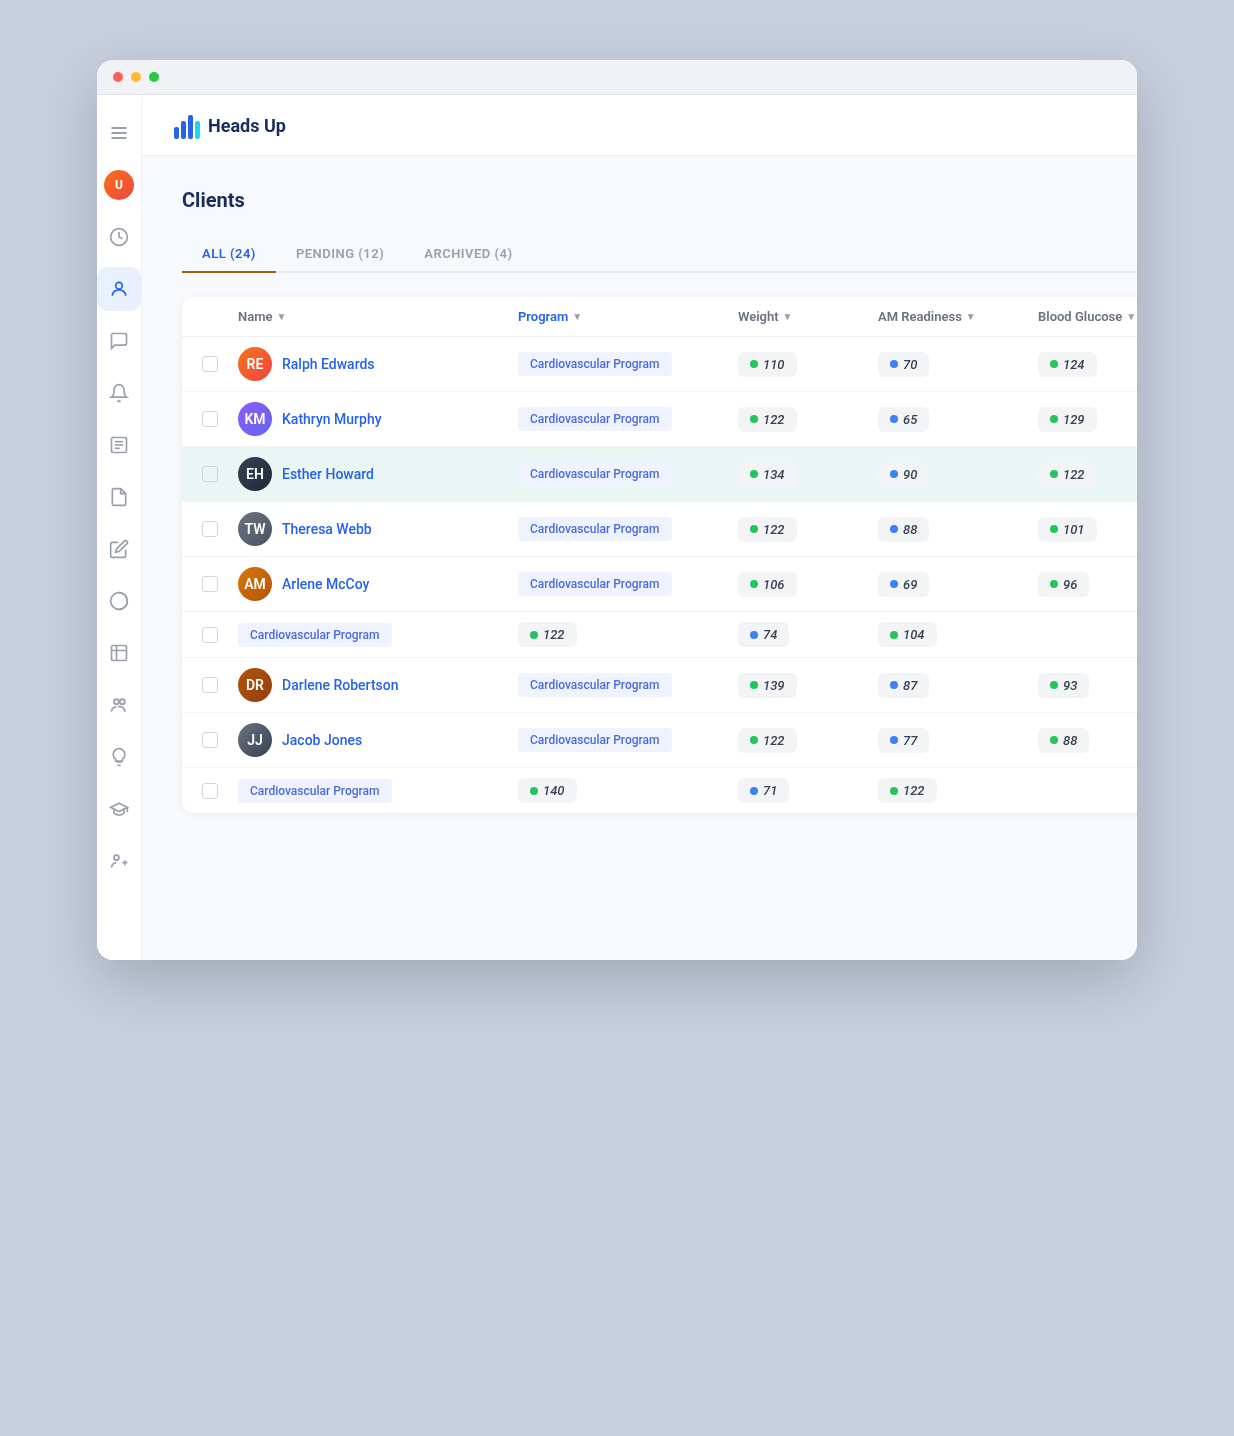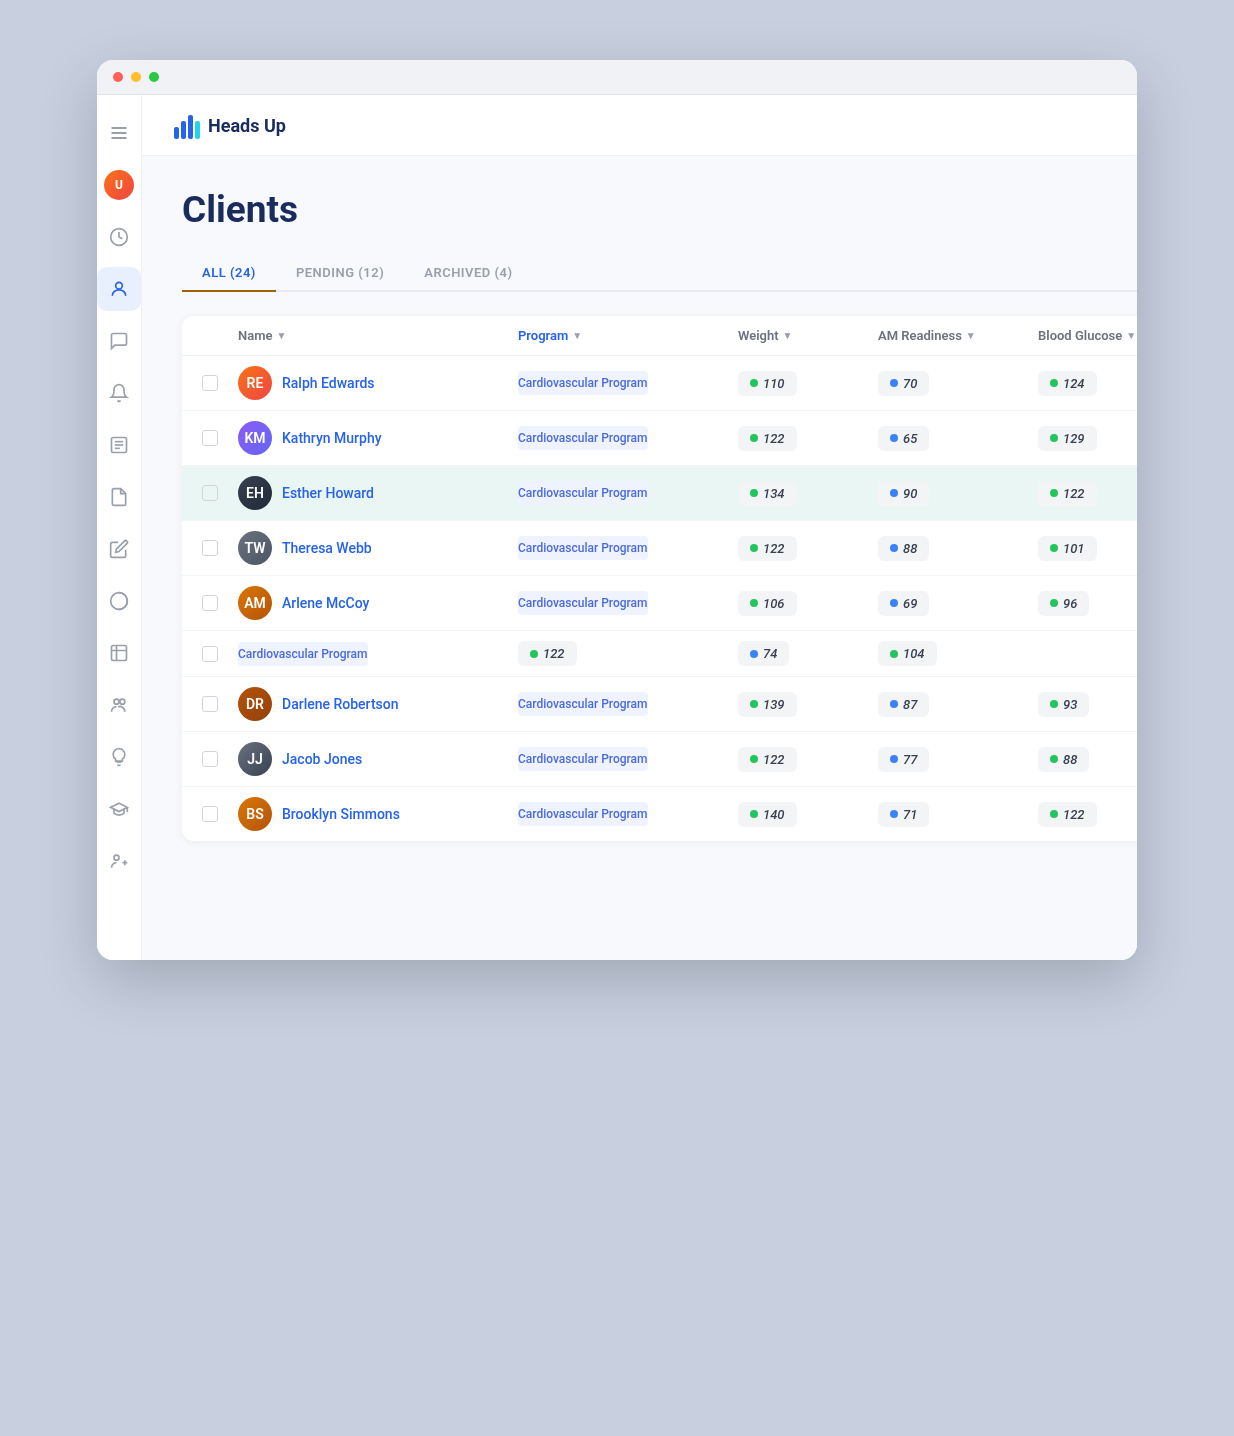--- a/index.html
+++ b/index.html
@@ -108,21 +108,21 @@
       font-size: 18px;
       font-weight: 700;
       color: #1a2b5e;
     }
     
     .page-area {
       padding: 32px 40px;
       flex: 1;
     }
     .page-title {
-      font-size: 37px;
+      font-size: 20px;
       font-weight: 700;
       color: #1a2b5e;
       margin-bottom: 24px;
     }
     
     .tabs {
       display: flex;
       gap: 0;
       margin-bottom: 0;
       border-bottom: 2px solid #e8eaef;
@@ -206,21 +206,21 @@
     }
     .client-name {
       font-size: 14px;
       font-weight: 500;
       color: #2563eb;
       cursor: pointer;
     }
     .program-badge {
       display: inline-flex;
       align-items: center;
-      padding: 5px 0;
+      padding: 5px 12px;
       background: #eff3ff;
       color: #4b6bdc;
       border-radius: 4px;
       font-size: 12px;
       font-weight: 500;
     }
     .metric-cell {
       display: flex;
       align-items: center;
     }
@@ -646,24 +646,20 @@
       <span class="metric-badge">
         <span class="dot dot-green-val"></span>
         88
       </span>
     </div>
   </div>
               <div class="table-row">
     <div>
       <div class="checkbox"></div>
     </div>
-    <div class="client-cell">
-      <div class="avatar av-9">BS</div>
-      <span class="client-name">Brooklyn Simmons</span>
-    </div>
     <div>
       <span class="program-badge">Cardiovascular Program</span>
     </div>
     <div class="metric-cell">
       <span class="metric-badge">
         <span class="dot dot-green-val"></span>
         140
       </span>
     </div>
     <div class="metric-cell">

